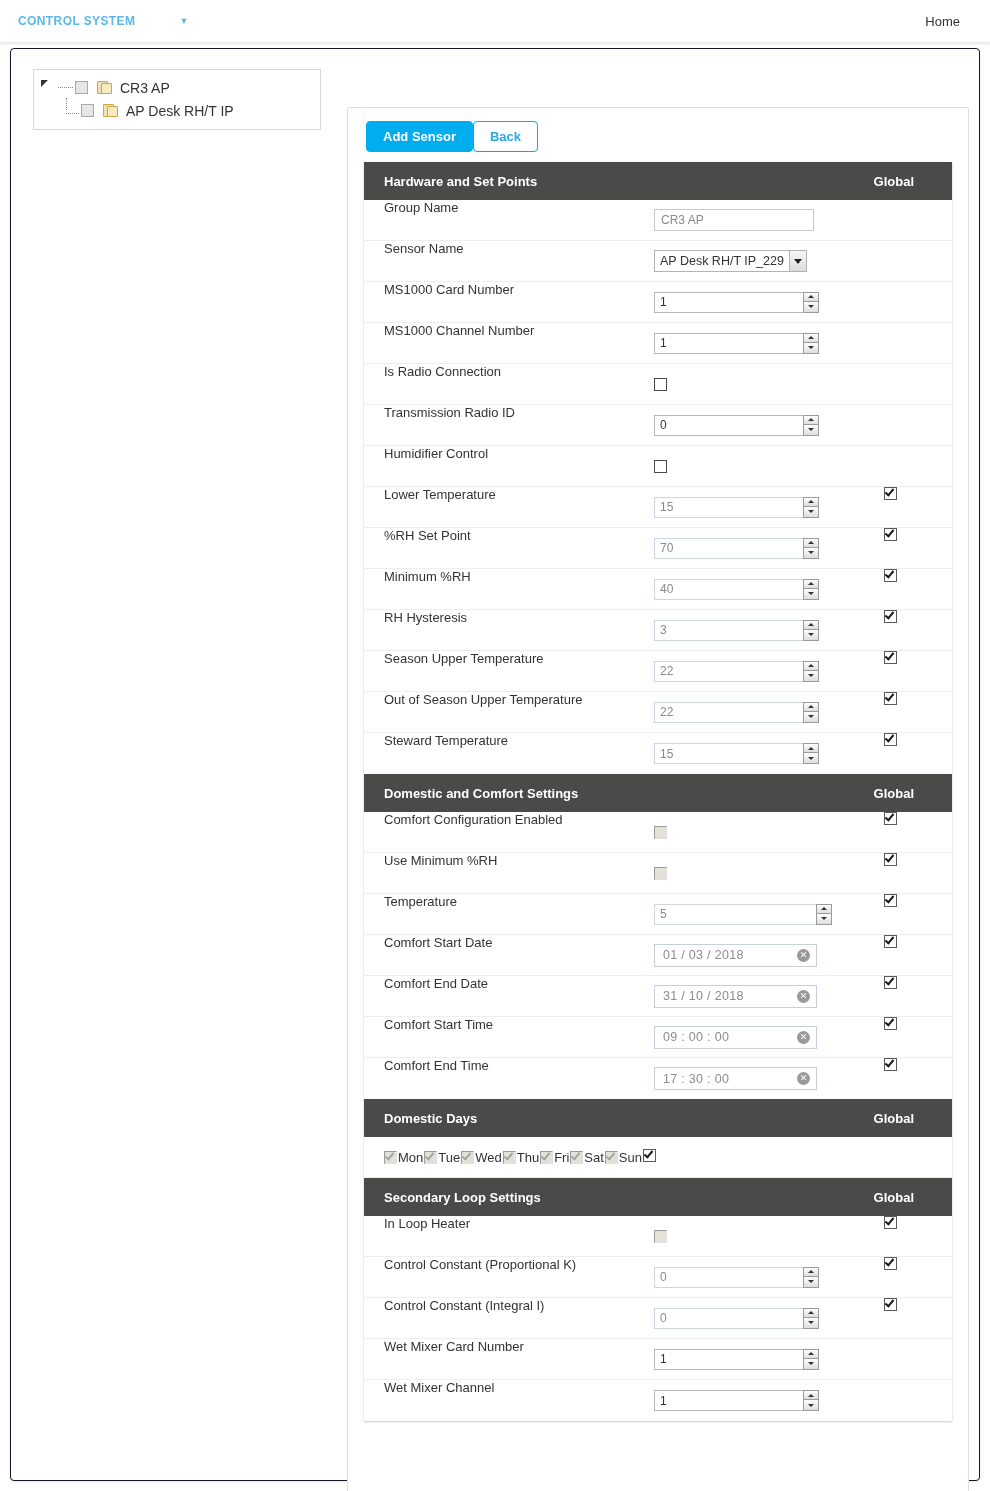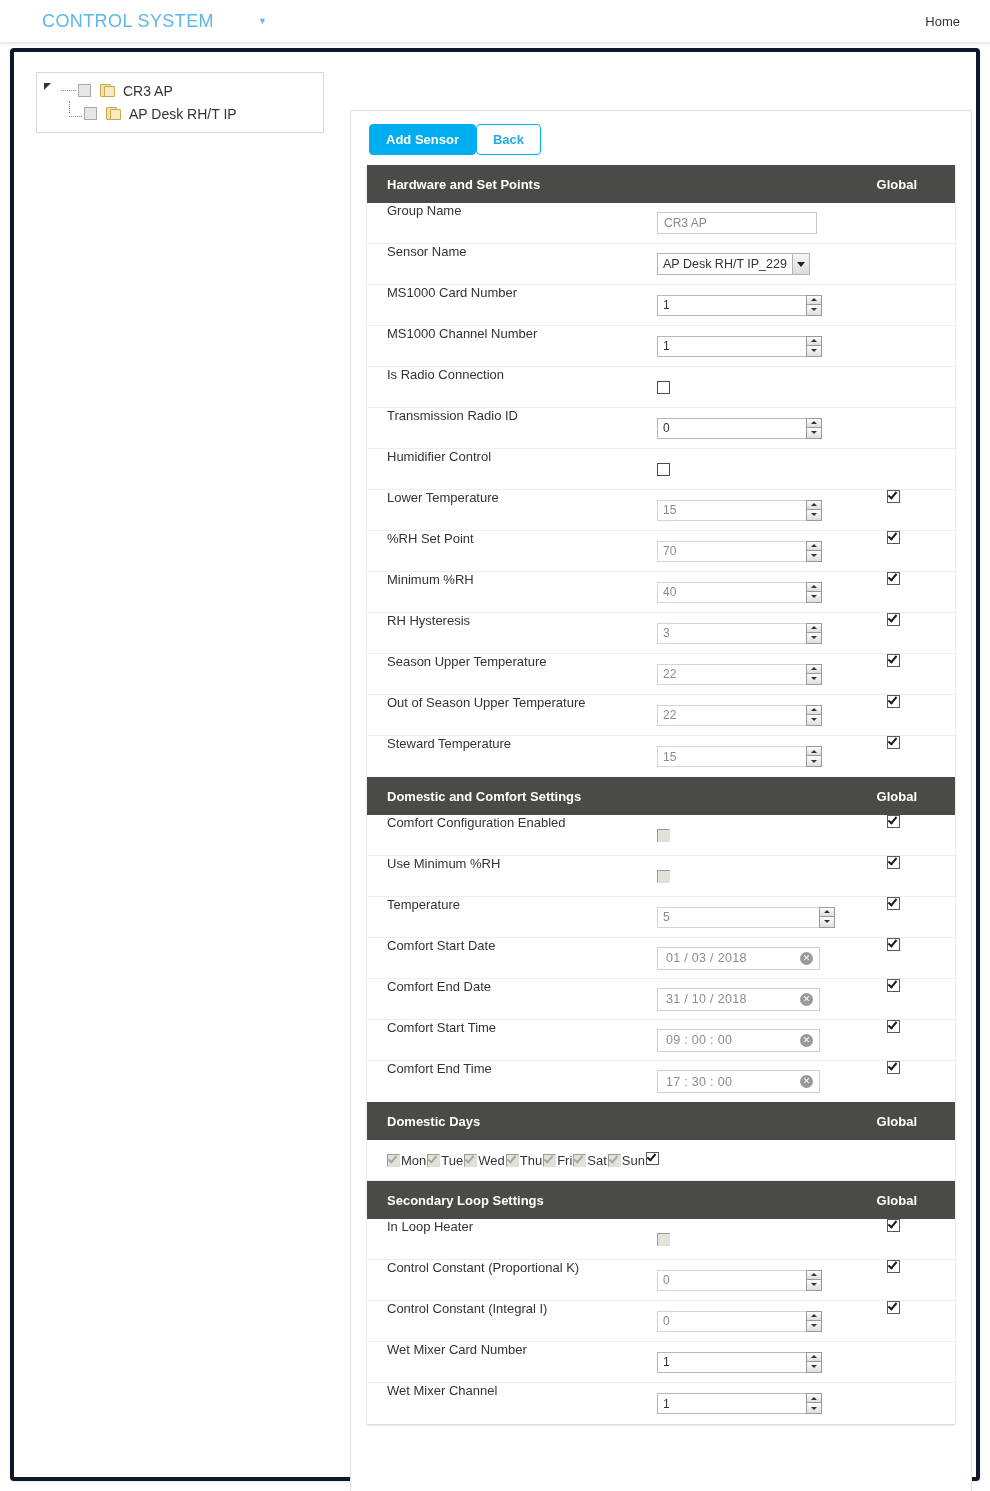--- a/index.html
+++ b/index.html
@@ -14,24 +14,23 @@
   .navbar {
     height: 42px;
     background: #ffffff;
     display: flex;
     align-items: center;
     padding: 0 18px;
     position: relative;
   }
   .brand {
     color: #5bb8e8;
-    font-weight: normal;
-    font-size: 18px;
+    font-weight: bold;
+    font-size: 12px;
     letter-spacing: 0.4px;
-    margin-left: 24px;
   }
   .brand-caret {
     color: #5bb8e8;
     font-size: 9px;
     margin-left: 44px;
   }
   .nav-right { margin-left: auto; }
   .nav-link {
     color: #333;
     font-size: 13px;
@@ -44,21 +43,21 @@
     height: 4px;
     background: linear-gradient(to bottom, rgba(0,0,0,0.10), rgba(0,0,0,0));
   }
 
   
   .page-wrap {
     position: absolute;
     left: 10px; top: 48px;
     width: 970px; height: 1433px;
     background: #ffffff;
-    border: 4px solid #0f172a;
+    border: 1px solid #0f172a;
     border-radius: 4px;
     box-shadow: 0 1px 3px rgba(0,0,0,0.10);
   }
 
   
   .tree-panel {
     position: absolute;
     left: 22px; top: 20px;
     width: 288px;
     border: 1px solid #d8d8d8;

